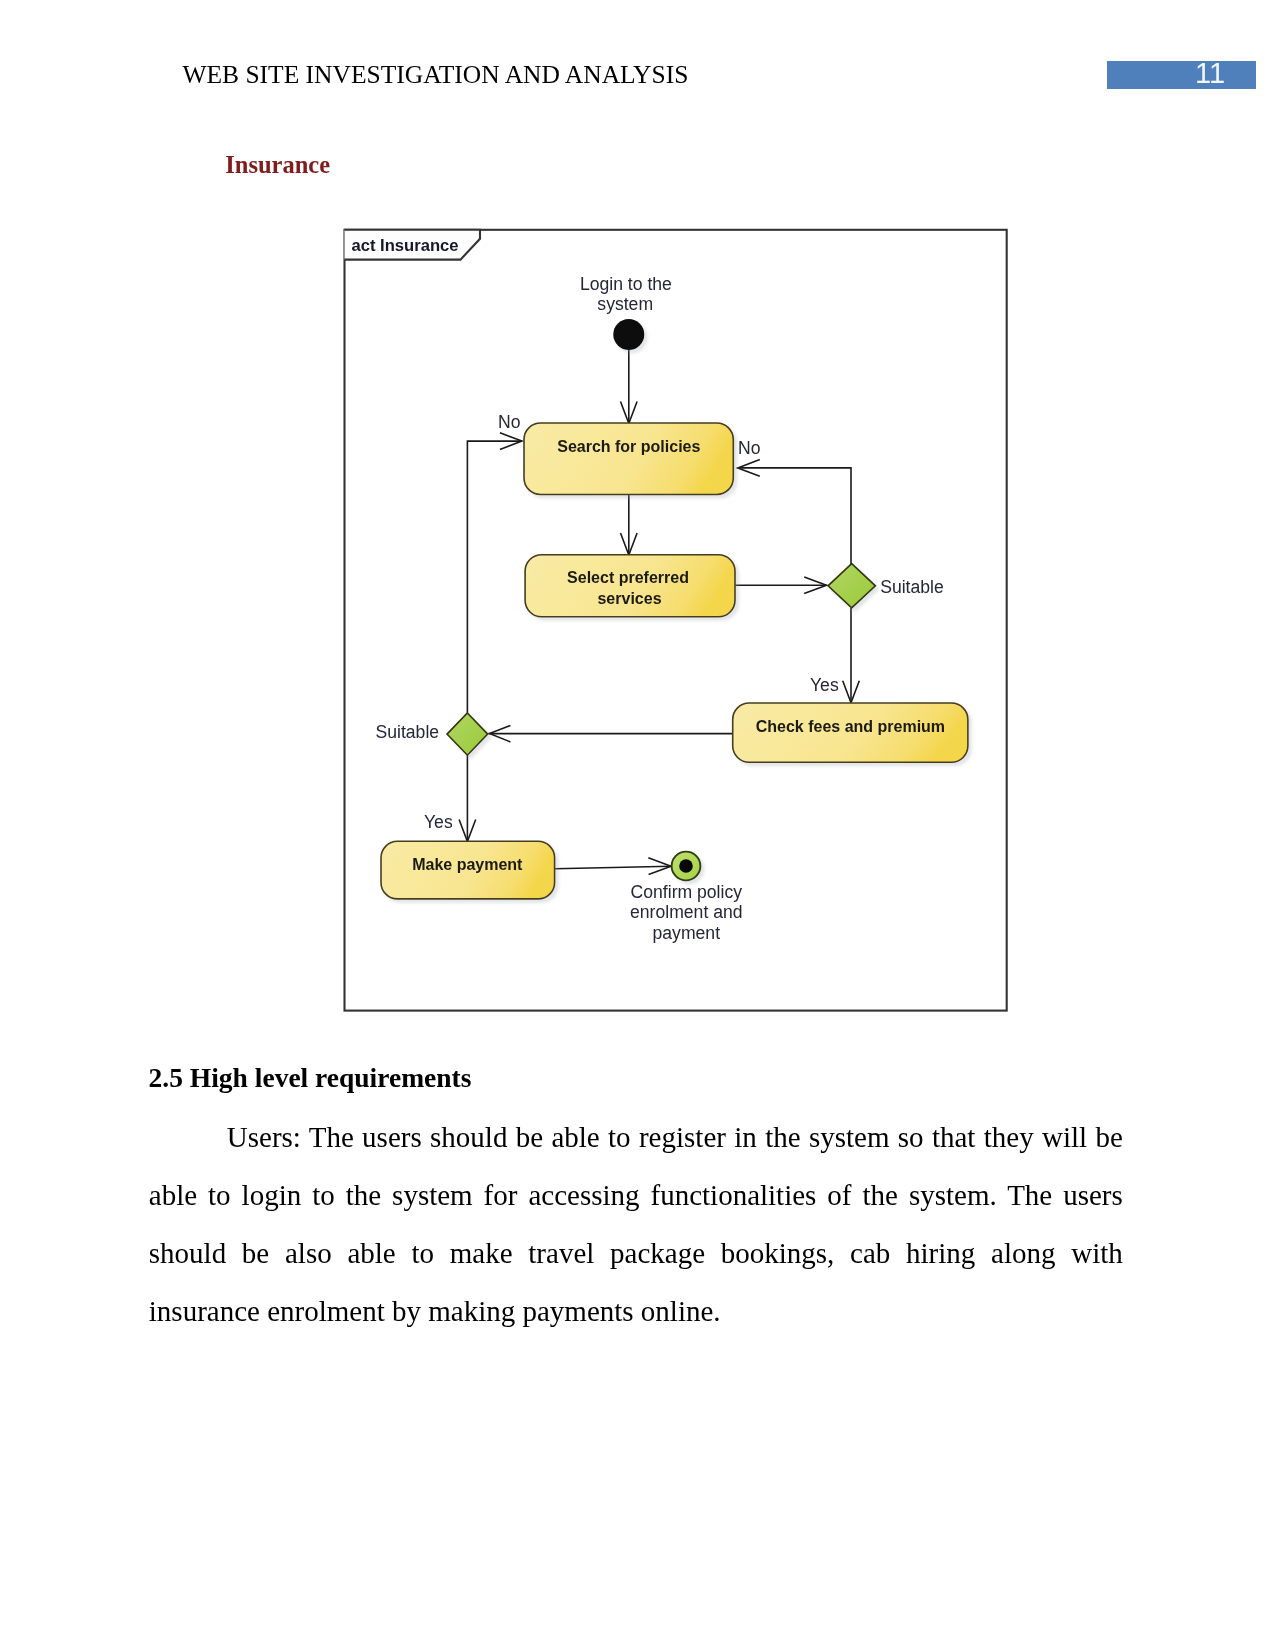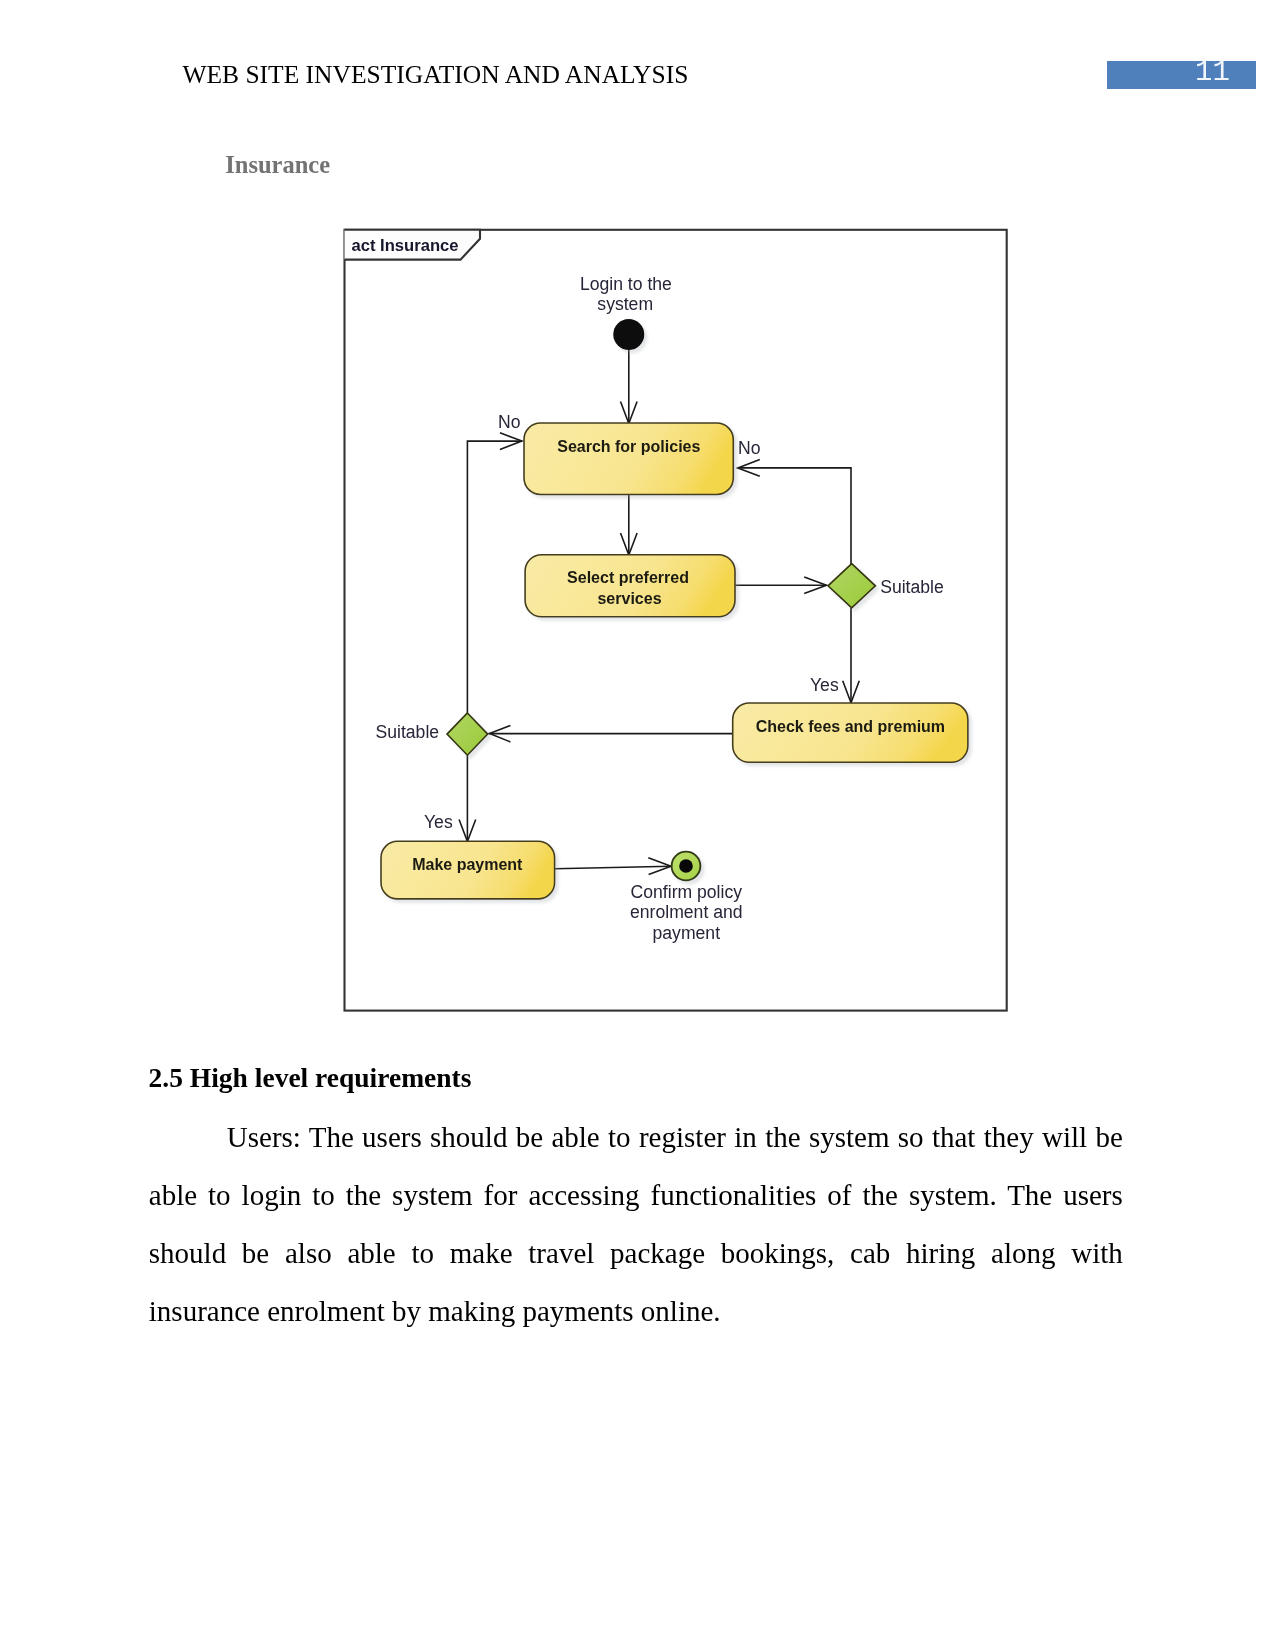--- a/index.html
+++ b/index.html
@@ -1,22 +1,22 @@
 <!DOCTYPE html>
 <html><head>
 <meta charset="utf-8">
 <style>
   html,body{margin:0;padding:0;}
   body{width:1275px;height:1651px;background:#ffffff;font-family:"Liberation Serif",serif;overflow:hidden;position:relative;}
   .page{position:absolute;left:0;top:0;width:1275px;height:1182px;}
   
   .hdr-title{position:absolute;left:182.4px;top:60px;font-family:"Liberation Serif",serif;font-size:25.5px;line-height:30px;color:#000;white-space:nowrap;}
   .pagenum-box{position:absolute;left:1107px;top:60.8px;width:149.2px;height:27.8px;background:#4f80bc;}
-  .pagenum{position:absolute;left:1195px;top:58.2px;font-family:Liberation Mono, monospace;font-size:29px;line-height:30px;color:#f0f6fc;}
-  .sec-label{position:absolute;left:225.3px;top:150px;font-family:"Liberation Serif",serif;font-size:24.5px;line-height:30px;font-weight:bold;color:#737373;}
+  .pagenum{position:absolute;left:1195px;top:58.2px;font-family:Liberation Sans, sans-serif;font-size:29px;line-height:30px;color:#f0f6fc;}
+  .sec-label{position:absolute;left:225.3px;top:150px;font-family:"Liberation Serif",serif;font-size:24.5px;line-height:30px;font-weight:bold;color:#7f1d1d;}
   
   .diagram{position:absolute;left:0;top:0;}
   .frame-label{font-family:"Liberation Sans",sans-serif;font-size:16.6px;font-weight:bold;fill:#16162c;}
   .act-lbl{font-family:"Liberation Sans",sans-serif;font-size:16px;font-weight:bold;fill:#1b1b12;}
   .node-cap{font-family:"Liberation Sans",sans-serif;font-size:17.6px;fill:#262638;}
   .edge-lbl{font-family:"Liberation Sans",sans-serif;font-size:17.6px;fill:#262638;}
   
   .h2{position:absolute;left:148.6px;top:1062.5px;font-size:27.5px;font-weight:bold;line-height:30px;white-space:nowrap;}
   .para{position:absolute;left:148.8px;top:1109px;width:974px;font-size:29px;line-height:57.9px;text-align:justify;}
   .para .indent{display:inline-block;width:78px;}

